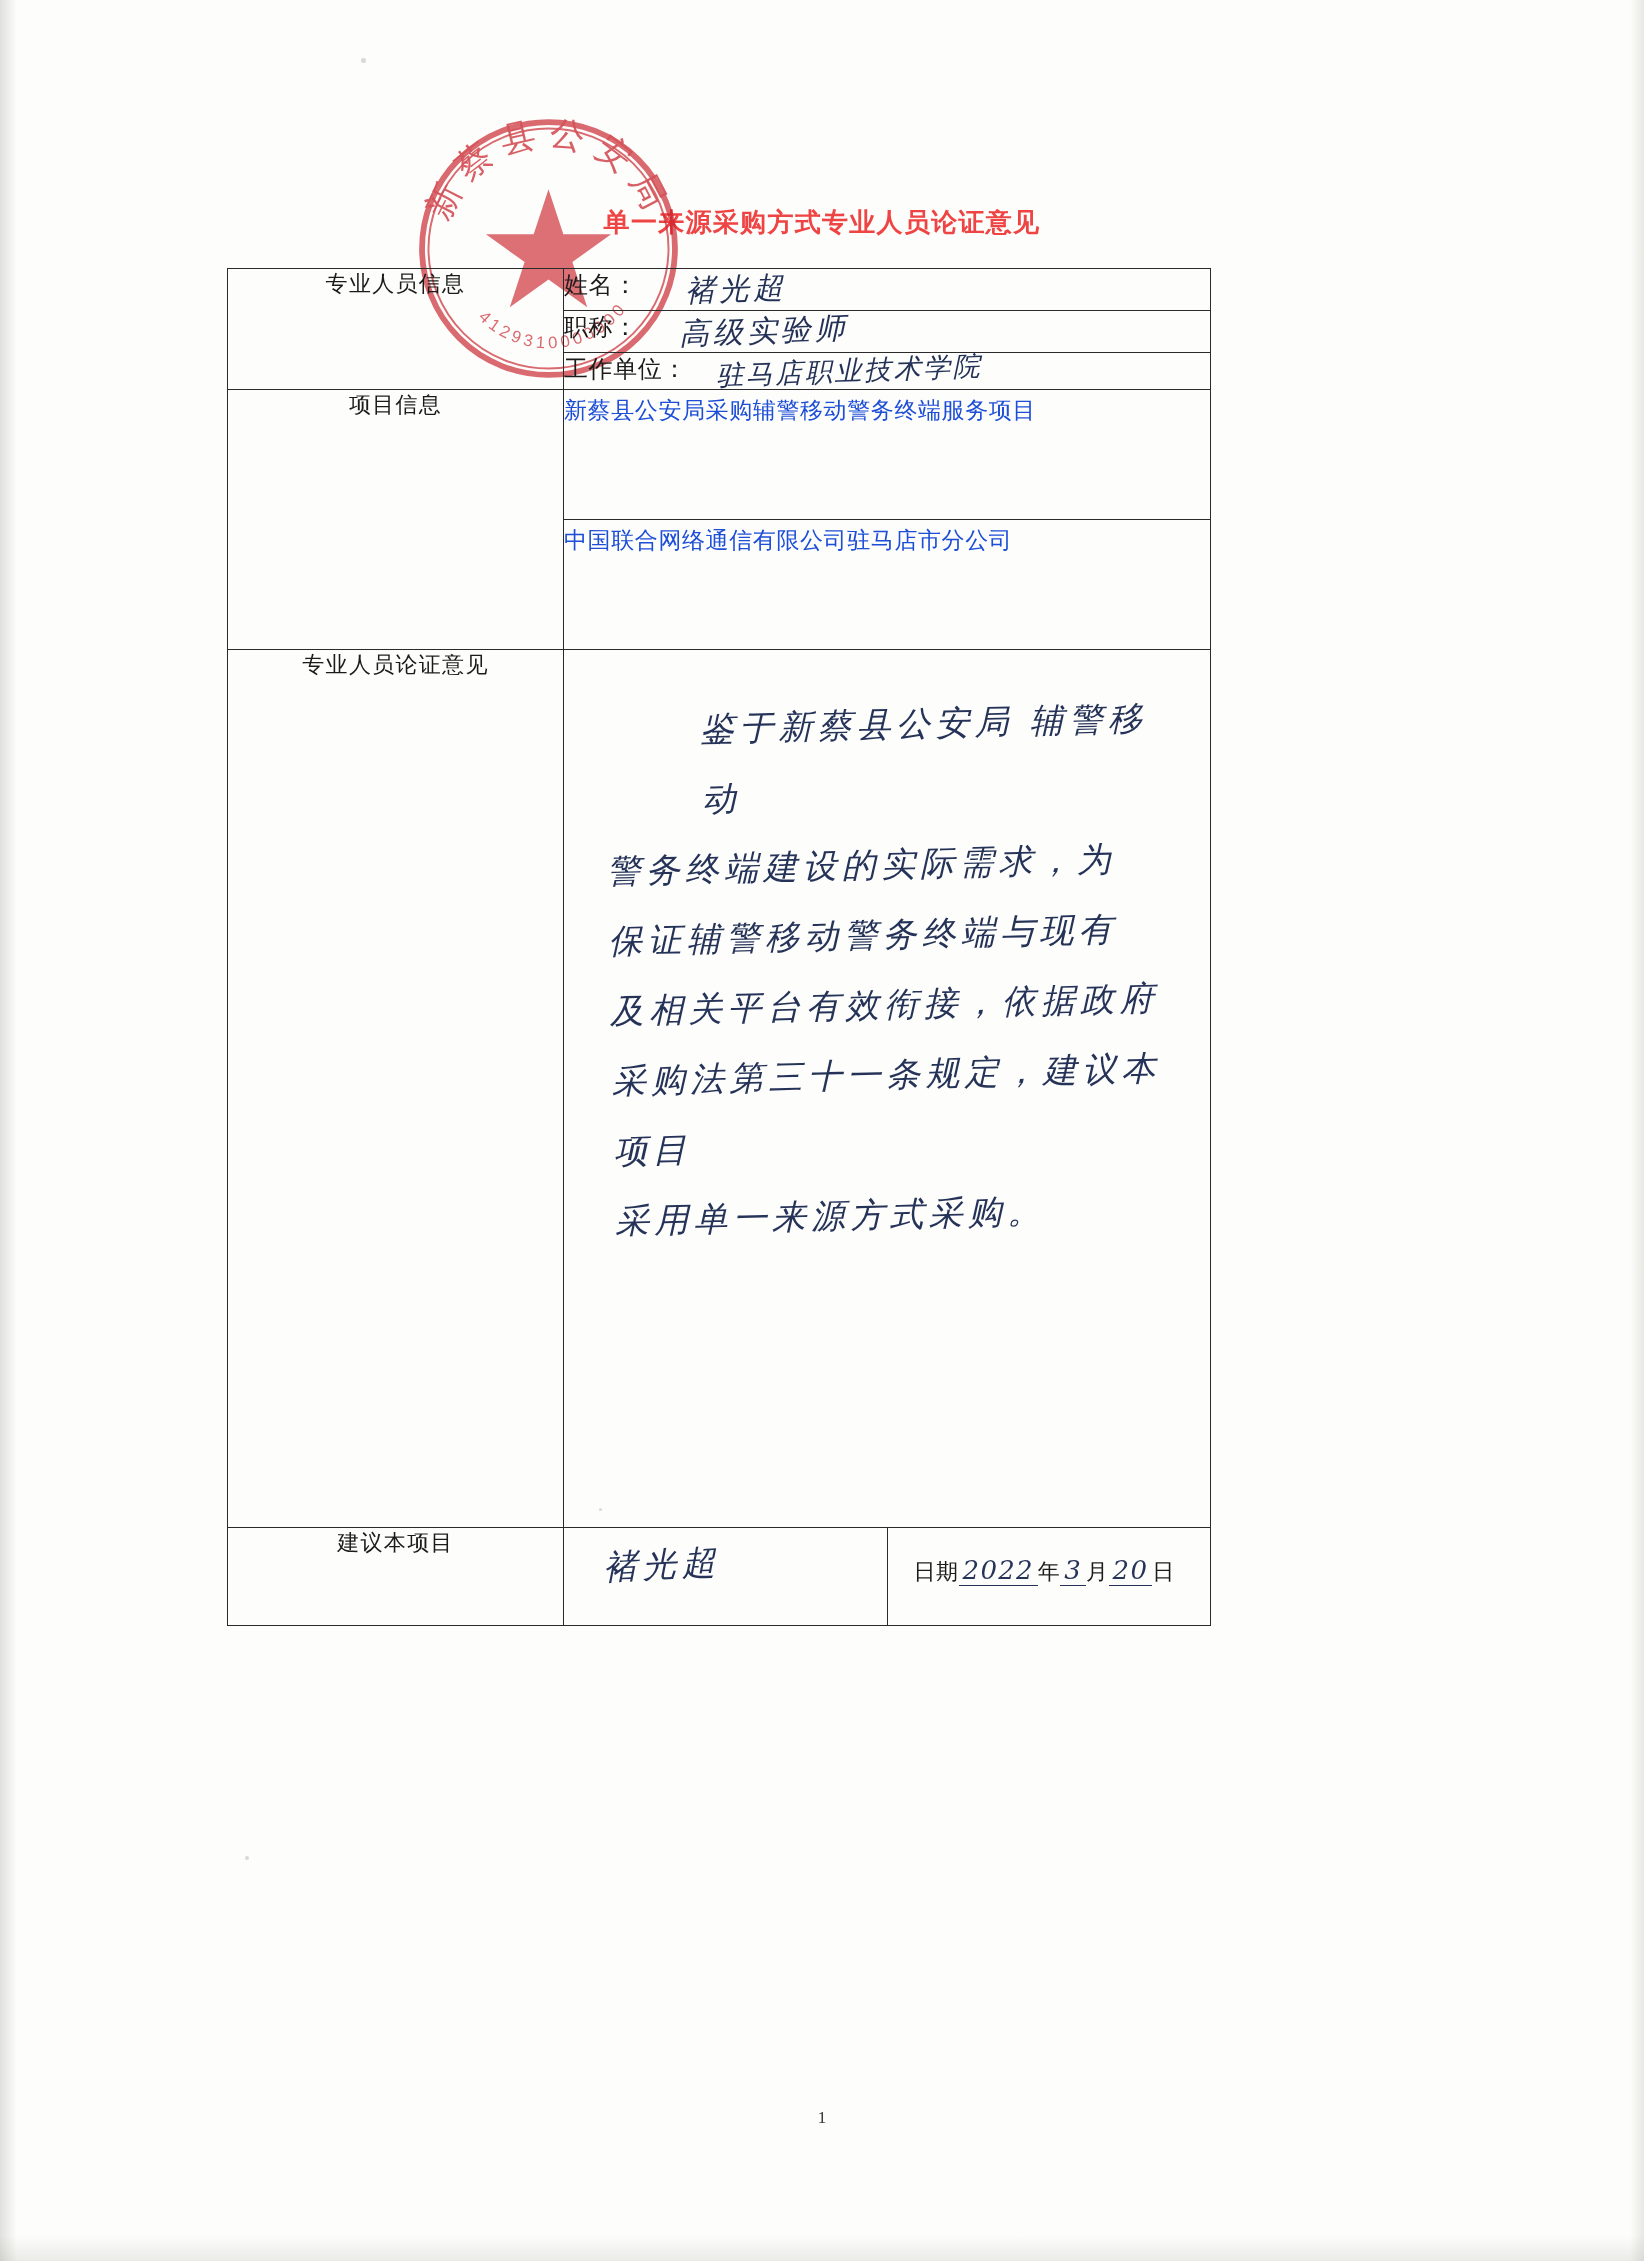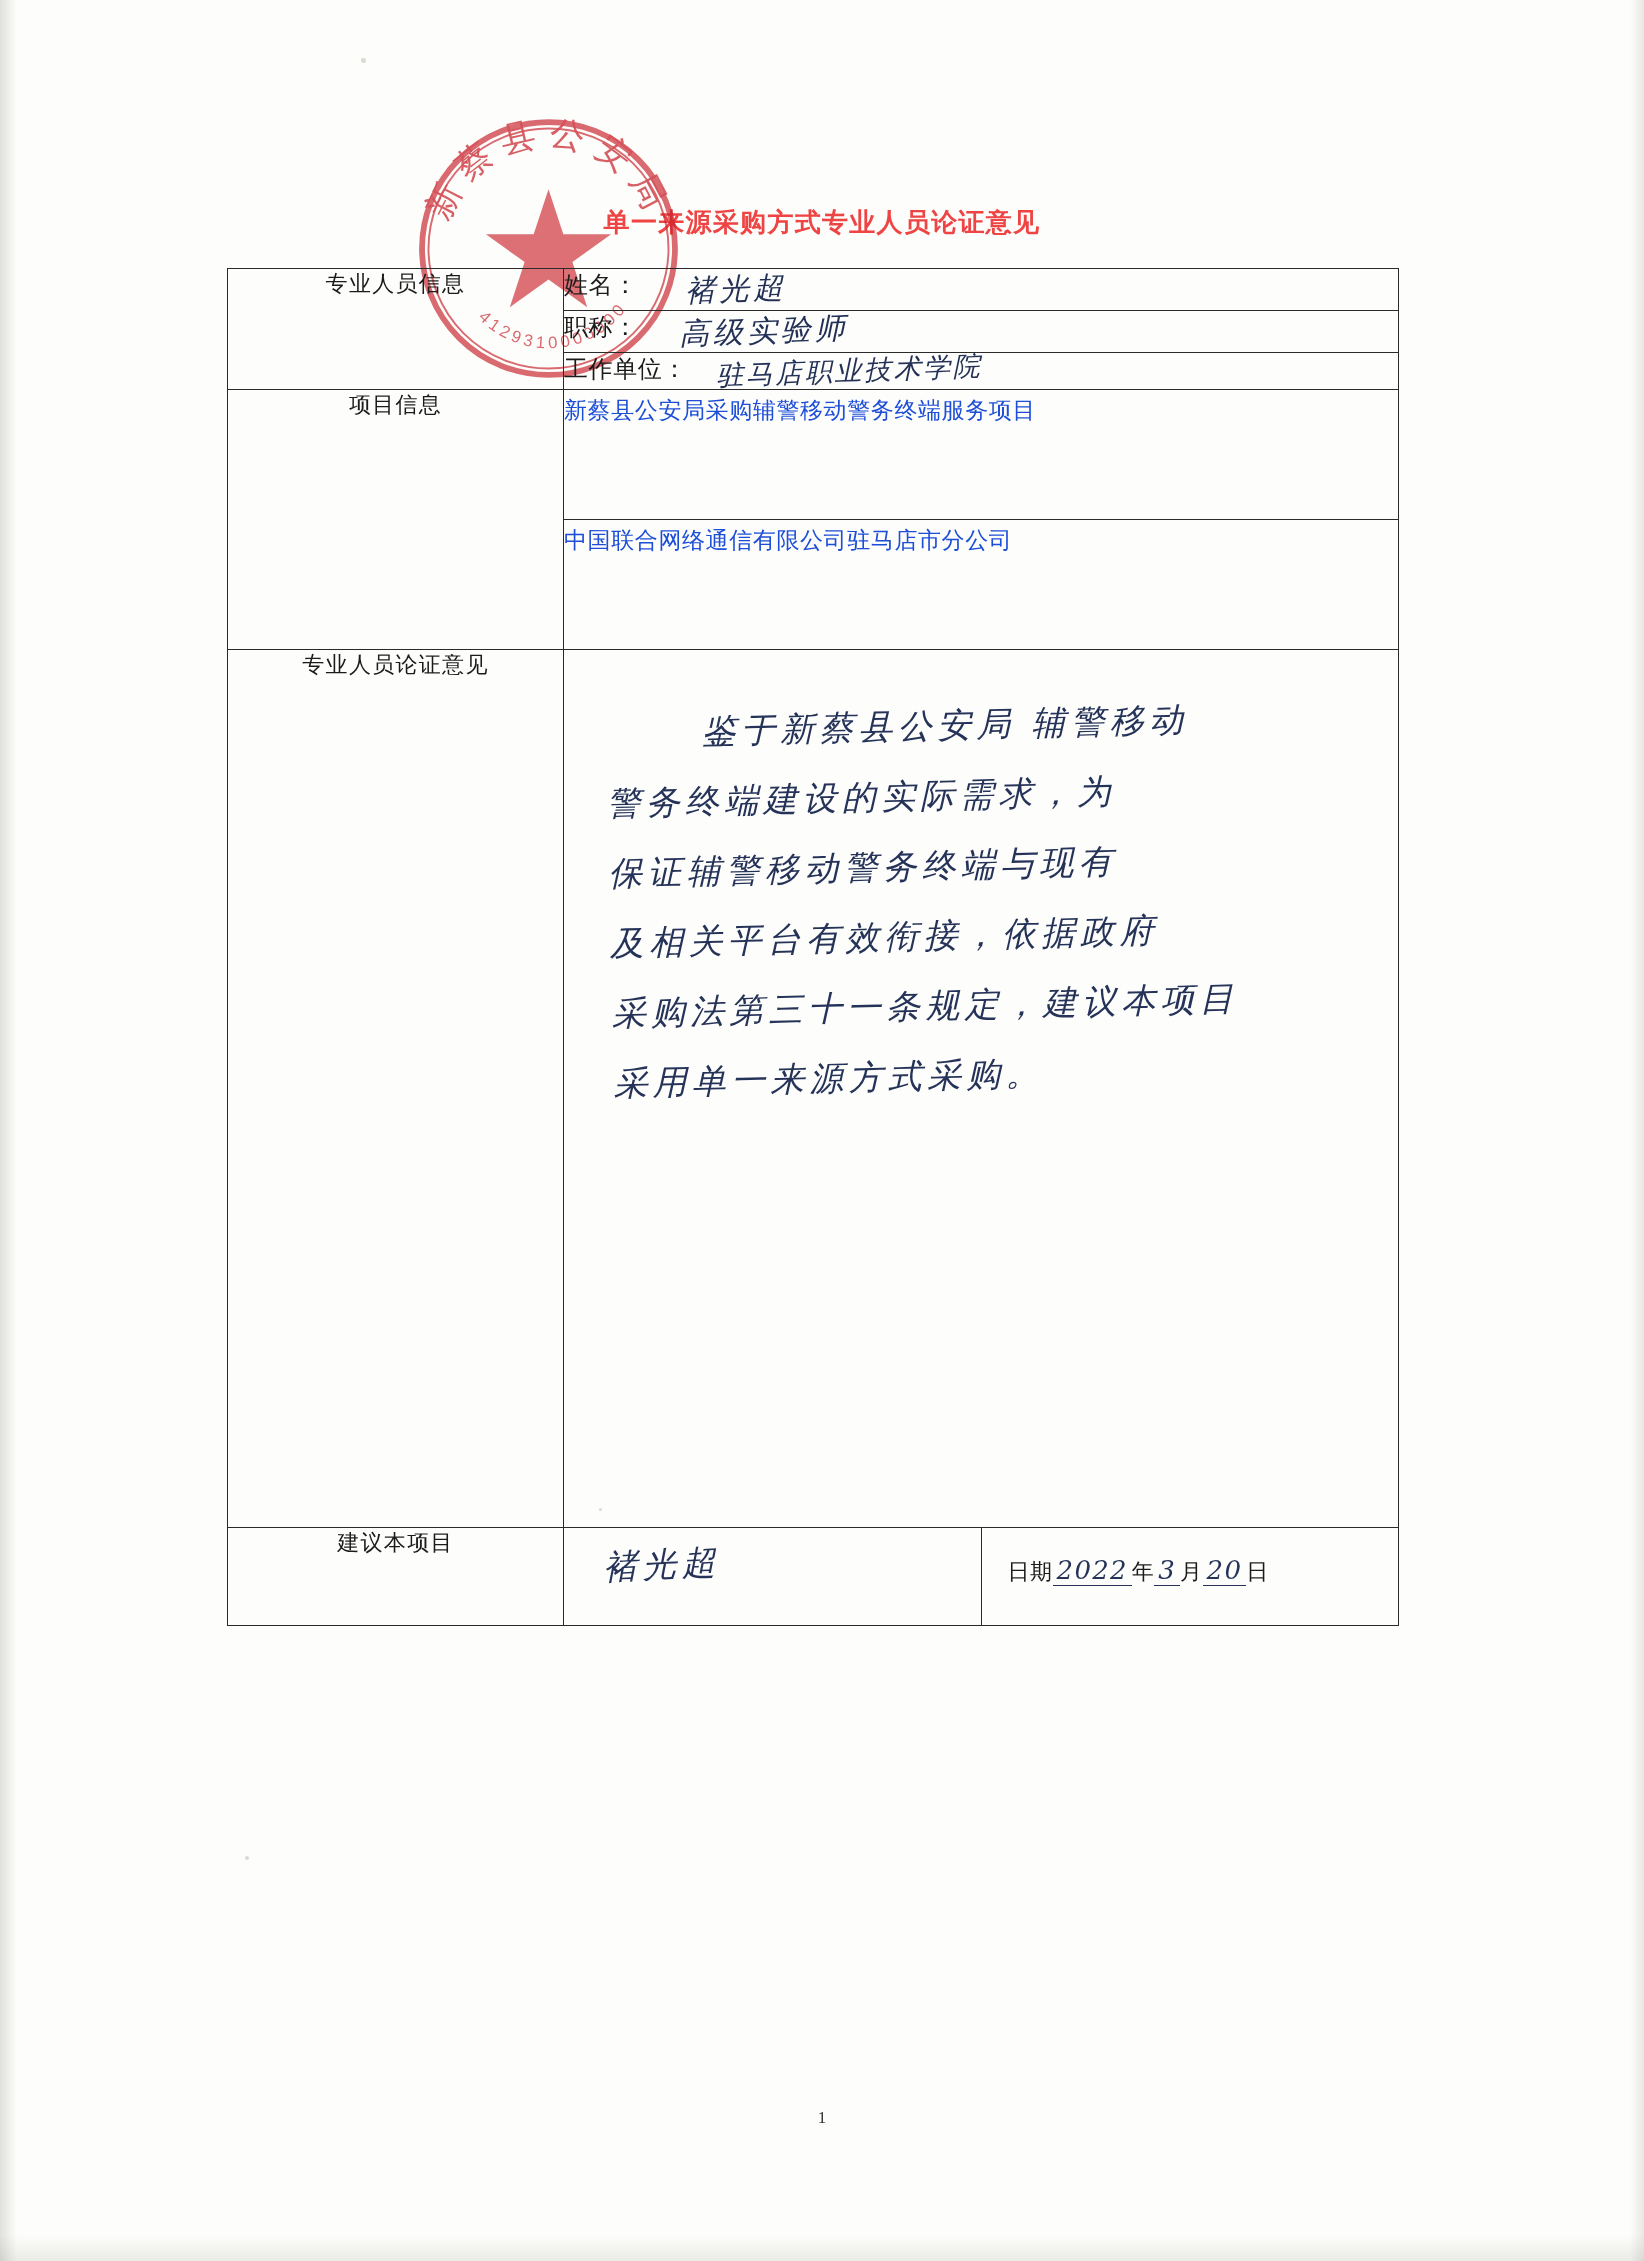--- a/index.html
+++ b/index.html
@@ -68,21 +68,21 @@
     height: 271px;
     pointer-events: none;
     opacity: 0.78;
   }
 
   
   .doc-table {
     position: absolute;
     left: 227px;
     top: 268px;
-    width: 1172px;
+    width: 984px;
     border-collapse: collapse;
     table-layout: fixed;
   }
   .doc-table td {
     border: 1.3px solid #2a2a2a;
     vertical-align: top;
     padding: 0;
   }
   .label-cell {
     width: 335px;

